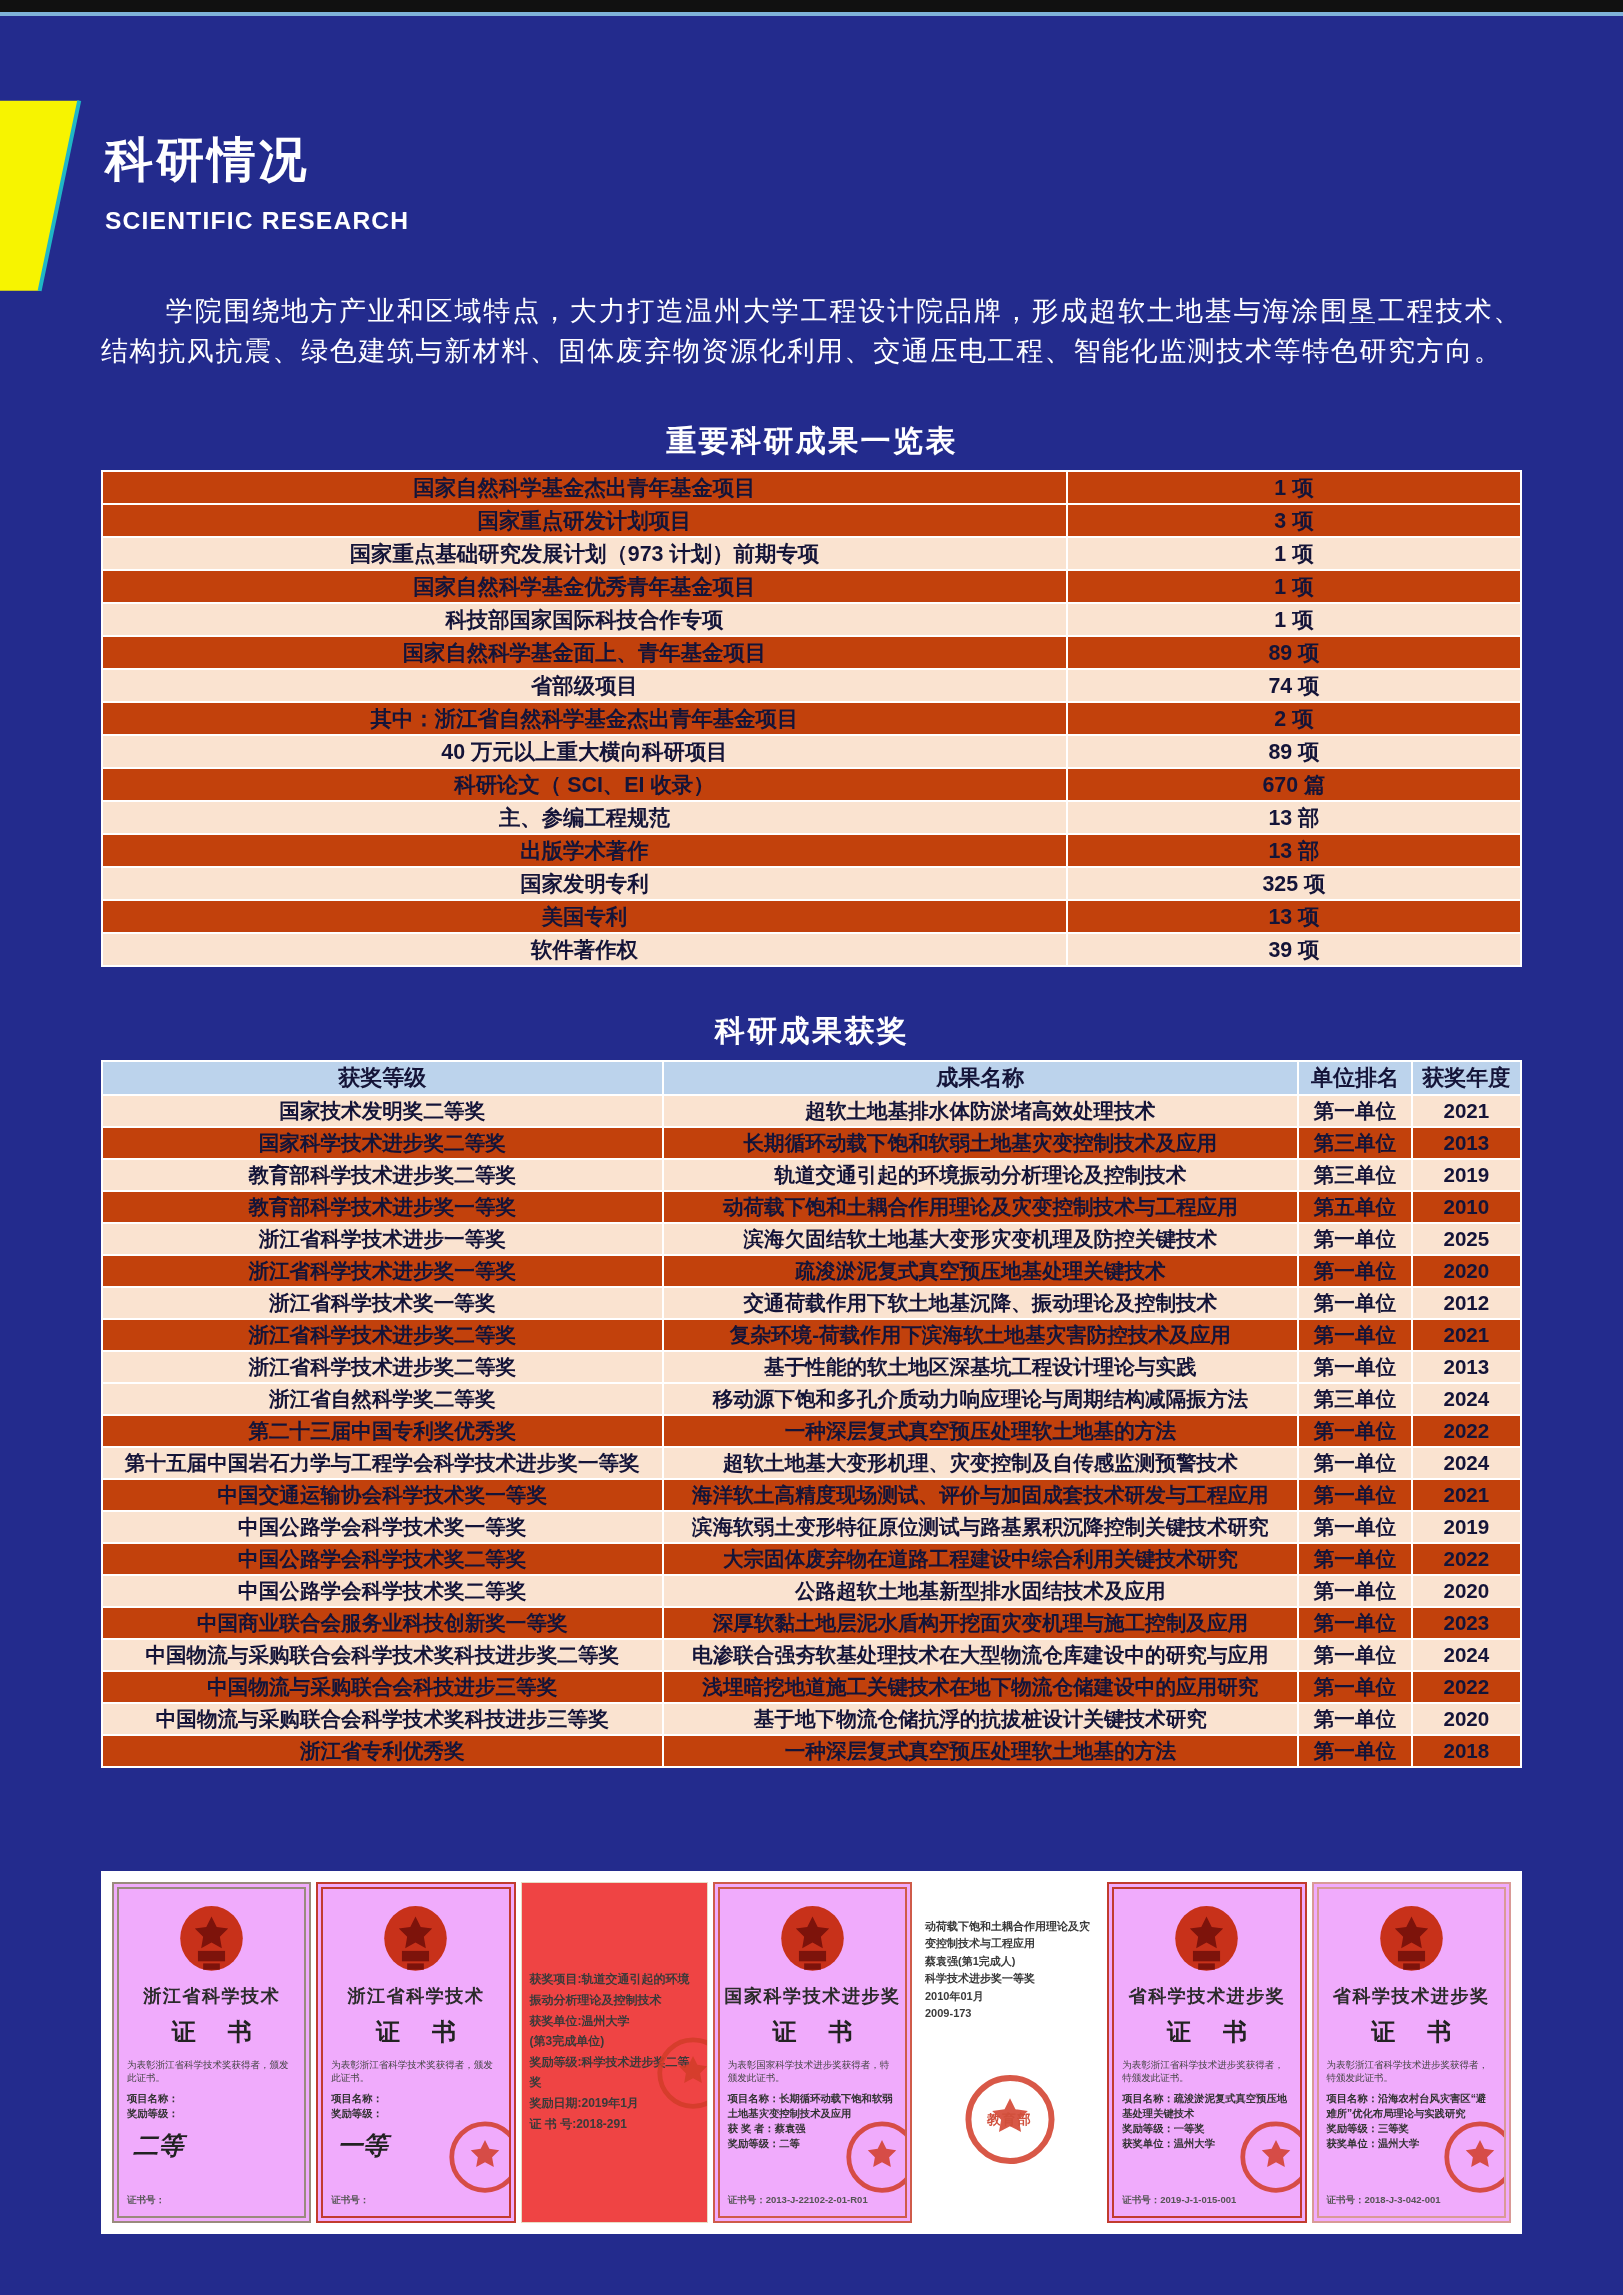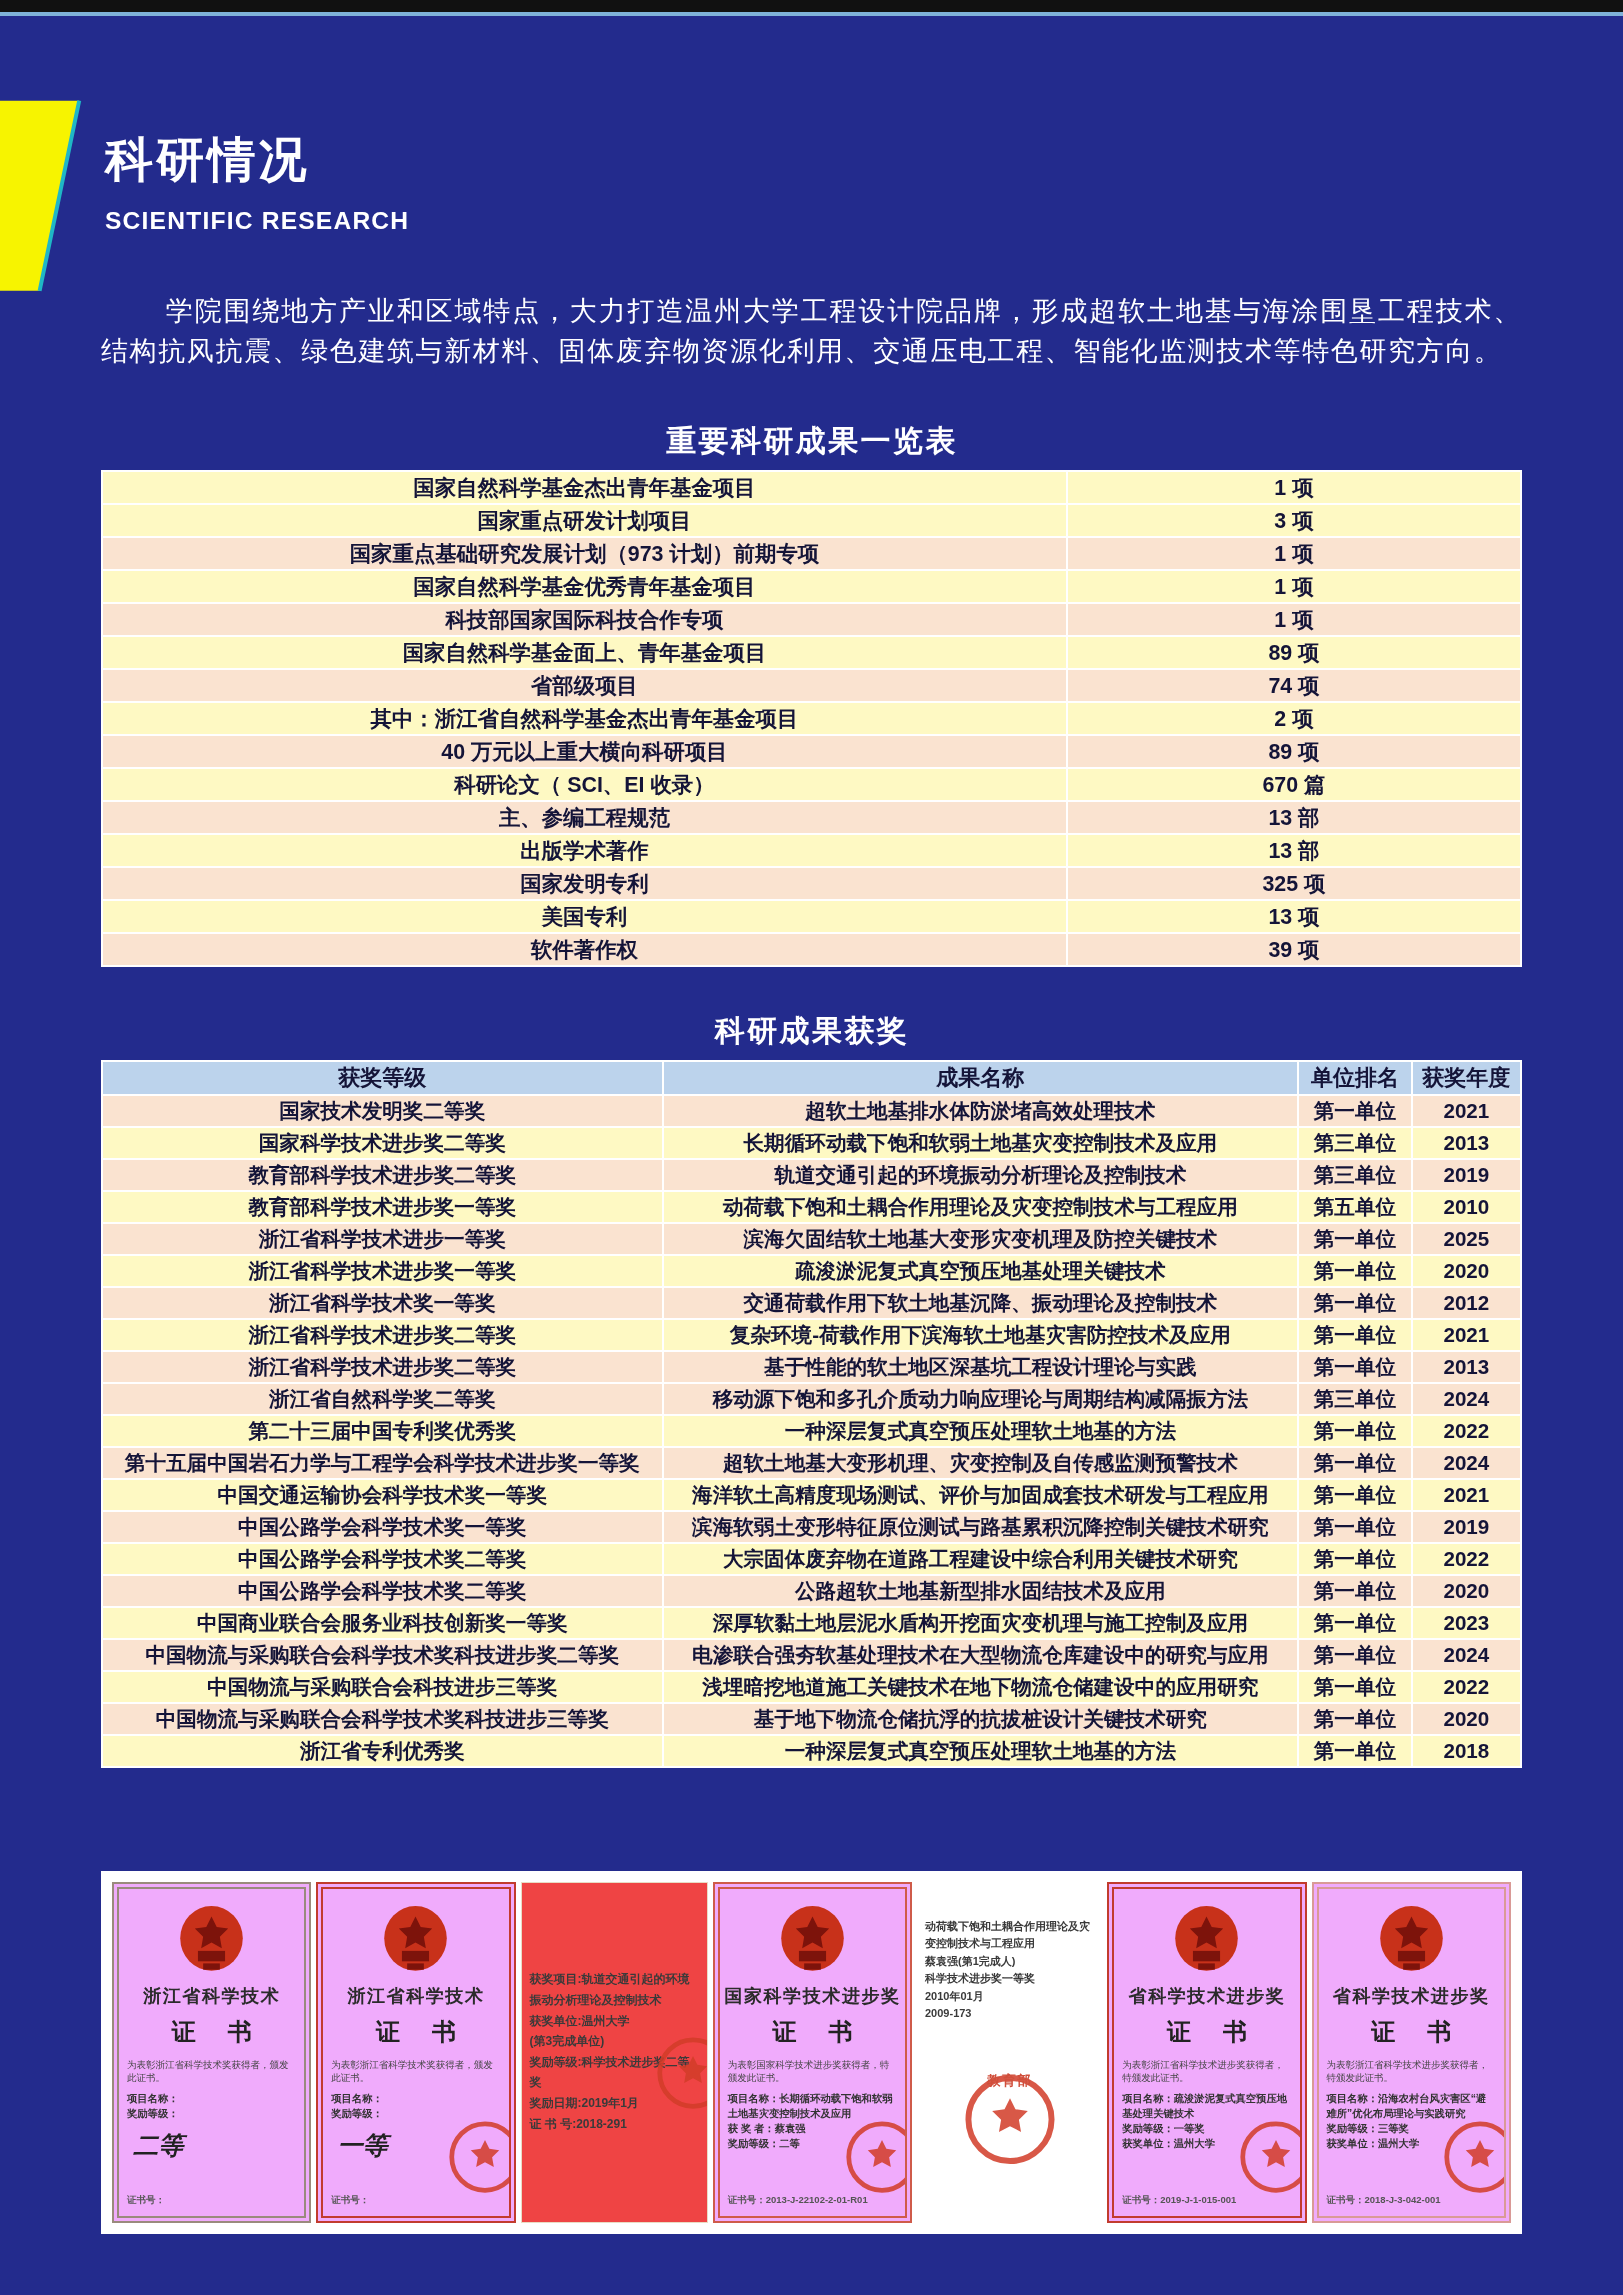--- a/index.html
+++ b/index.html
@@ -16,21 +16,21 @@
   .t1-title{top:409px;}
   .t2-title{top:999px;}
   table.datatable{position:absolute;left:101px;border-collapse:collapse;table-layout:fixed;}
   table.t1{top:458px;width:1421px;}
   table.t2{top:1048px;width:1421px;padding-left:25px;}
   table.datatable td,table.datatable th{border:2.4px solid #ffffff;text-align:center;vertical-align:middle;
         color:#141438;font-weight:bold;overflow:hidden;white-space:nowrap;}
   table.t1 td{height:26px;font-size:21.4px;}
   table.t2 th{height:26px;font-size:22px;background:#bcd3ec;}
   table.t2 td{height:28px;font-size:20.6px;}
-  tr.blue td{background:#fef9c3;}
+  tr.blue td{background:#c2410c;}
   tr.peach td{background:#fae3d0;}
   .certs{position:absolute;left:101px;top:1859px;width:1421px;height:363px;background:#ffffff;
          display:flex;gap:4.8px;padding:11px;box-sizing:border-box;}
   .cert{position:relative;flex:1 1 0;background:#f0abfc;display:flex;flex-direction:column;
         align-items:center;overflow:hidden;box-sizing:border-box;padding:8px 8px 9.5px;}
   .cert.frame-tan{border:7.1px double #9a8a7d;}
   .cert.frame-red{border:7.1px double #c23b2e;}
   .cert.frame-red2{border:7.1px double #cf5b4a;}
   .cert.frame-pink{border:7.1px double #d99a96;}
   .cert.plain-cream{background:#ef4444;border:0.8px solid #e8dcc4;justify-content:center;}
@@ -38,21 +38,21 @@
   .emblem{width:67px;height:73px;margin:8px auto 6.3px;flex:0 0 auto;}
   .cert-title{font-size:18px;font-weight:bold;color:#2b2b2b;letter-spacing:1.6px;white-space:nowrap;}
   .cert-subtitle{font-size:24px;font-weight:bold;color:#222222;letter-spacing:12.7px;margin:8px 0 9.5px;text-indent:12.7px;}
   .cert-body{font-size:9.5px;color:#444444;line-height:13.5px;text-align:left;align-self:stretch;margin-bottom:6.3px;}
   .cert-field{font-size:10.3px;color:#333333;font-weight:bold;text-align:left;align-self:stretch;line-height:15px;}
   .plain-cream .cert-field{font-size:12px;line-height:20.6px;color:#3a3a3a;}
   .plain-white .cert-field{font-size:11px;line-height:17.4px;color:#3a3a3a;}
   .cert-grade{font-size:25px;font-weight:bold;font-style:italic;color:#222222;
               font-family:"Liberation Serif","DejaVu Serif",serif;margin:8px 0 3.2px;align-self:flex-start;padding-left:6.3px;}
   .cert-number{margin-top:auto;font-size:9.5px;color:#555555;align-self:flex-start;font-weight:bold;}
-  .seal{position:absolute;width:76px;height:76px;opacity:.85;display:flex;justify-content:center;font-family:Liberation Mono, monospace;}
+  .seal{position:absolute;width:76px;height:76px;opacity:.85;display:flex;align-items:center;justify-content:center;font-family:Liberation Mono, monospace;}
   .seal svg{position:absolute;inset:0;}
   .seal-br{right:-14.3px;bottom:20.6px;}
   .seal-r{right:-24px;bottom:111px;}
   .seal-c{left:50%;transform:translateX(-50%);bottom:56px;width:95px;height:95px;}
   .seal-text{position:relative;font-size:13.5px;font-weight:bold;color:#c8311a;letter-spacing:1.6px;white-space:nowrap;}
 </style>
 </head>
 <body>
 
 <div class="page">

